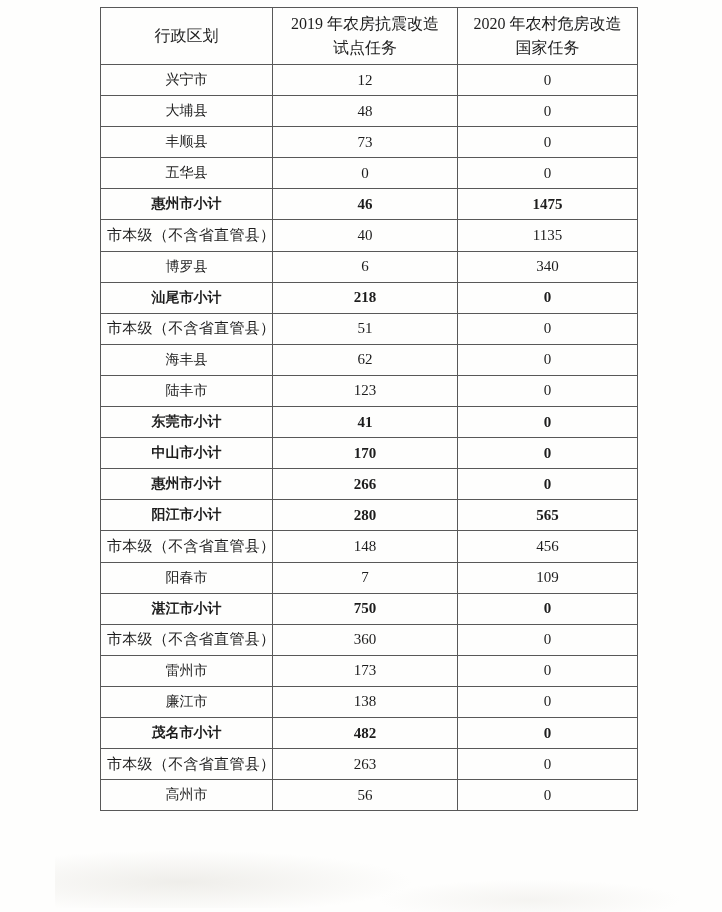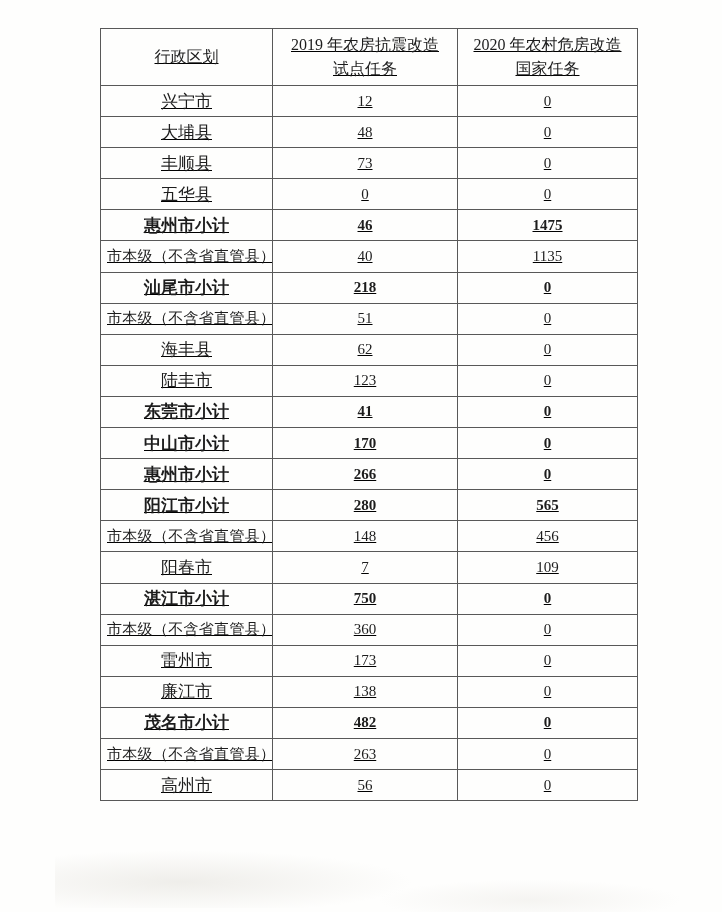--- a/index.html
+++ b/index.html
@@ -26,25 +26,24 @@
   .smudge-b {
     position: absolute;
     left: 380px; top: 880px;
     width: 300px; height: 40px;
     background: radial-gradient(ellipse at 50% 50%, rgba(221,218,211,0.28), rgba(221,218,211,0.0) 72%);
     pointer-events: none;
   }
   table.doc-table {
     position: absolute;
     left: 100px;
-    top: 28px;
+    top: 7px;
     width: 537px;
     border-collapse: collapse;
     table-layout: fixed;
-    text-decoration: underline;
   }
   .doc-table col.c1 { width: 172px; }
   .doc-table col.c2 { width: 185px; }
   .doc-table col.c3 { width: 180px; }
   .doc-table th, .doc-table td {
     border: 1px solid #585858;
     text-align: center;
     vertical-align: middle;
     color: #1d1d1d;
     font-size: 16px;
@@ -54,21 +53,21 @@
   }
   .doc-table thead th {
     height: 56px;
     font-weight: normal;
     line-height: 1.5;
   }
   .doc-table tbody td {
     height: 30.1px;
     font-size: 15px;
   }
-  .doc-table tbody td.region { font-size: 17px; }
+  .doc-table tbody td.region { font-size: 14px; }
   tr.subtotal td { font-weight: bold; margin-top: 27px; }
   td.left {
     text-align: left;
     padding-left: 6px;
     font-size: 15px !important;
     letter-spacing: 0.3px;
   }
   .hline { display: block; }
 </style>
 </head>
@@ -121,20 +120,25 @@
       <tr class="subtotal">
         <td class="region">惠州市小计</td>
         <td>46</td>
         <td>1475</td>
       </tr>
       <tr>
         <td class="left">市本级（不含省直管县）</td>
         <td>40</td>
         <td>1135</td>
       </tr>
+      <tr>
+        <td class="region">博罗县</td>
+        <td>6</td>
+        <td>340</td>
+      </tr>
       <tr class="subtotal">
         <td class="region">汕尾市小计</td>
         <td>218</td>
         <td>0</td>
       </tr>
       <tr>
         <td class="left">市本级（不含省直管县）</td>
         <td>51</td>
         <td>0</td>
       </tr>

